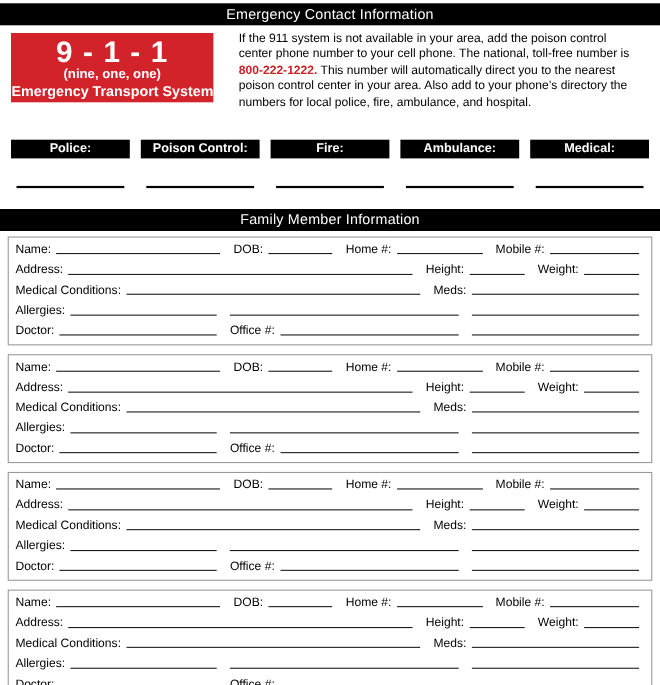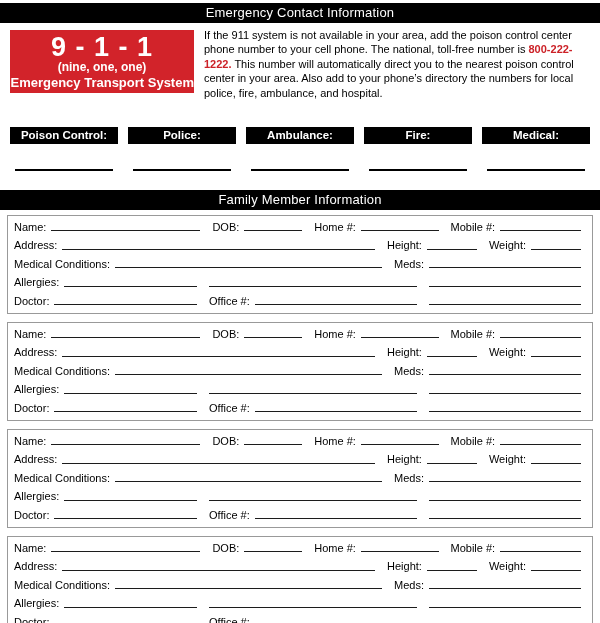--- a/index.html
+++ b/index.html
@@ -43,21 +43,21 @@
     display: flex;
     flex-direction: column;
     justify-content: center;
     font-weight: bold;
   }
   .red-box .code { font-size: 27px; letter-spacing: 1px; line-height: 1.05; }
   .red-box .code-sub { font-size: 12px; line-height: 1.15; }
   .red-box .code-caption { font-size: 13px; line-height: 1.2; text-align: right; }
   .intro-text {
     flex: 1;
-    margin: 0;
+    margin: 13px;
     font-size: 11px;
     line-height: 14.4px;
     margin-top: -2px;
   }
   .intro-text .phone { color: var(--red-text, #cc2127); font-weight: bold; }
 
   
   .contacts {
     display: flex;
     gap: 10px;
@@ -129,36 +129,36 @@
     <div class="red-box">
       <div class="code">9 - 1 - 1</div>
       <div class="code-sub">(nine, one, one)</div>
       <div class="code-caption">Emergency Transport System</div>
     </div>
     <p class="intro-text"><span>If the 911 system is not available in your area, add the poison control center phone number to your cell phone. The national, toll-free number is </span><span class="phone">800-222-1222.</span><span> This number will automatically direct you to the nearest poison control center in your area. Also add to your phone’s directory the numbers for local police, fire, ambulance, and hospital.</span></p>
   </div>
 
   <div class="contacts">
     <div class="contact">
+      <div class="contact-label">Police:</div>
+      <div class="contact-line"></div>
+    </div>
+    <div class="contact">
       <div class="contact-label">Poison Control:</div>
       <div class="contact-line"></div>
     </div>
     <div class="contact">
-      <div class="contact-label">Police:</div>
+      <div class="contact-label">Fire:</div>
       <div class="contact-line"></div>
     </div>
     <div class="contact">
       <div class="contact-label">Ambulance:</div>
       <div class="contact-line"></div>
     </div>
     <div class="contact">
-      <div class="contact-label">Fire:</div>
-      <div class="contact-line"></div>
-    </div>
-    <div class="contact">
       <div class="contact-label">Medical:</div>
       <div class="contact-line"></div>
     </div>
   </div>
 
   <div class="bar bar-family">
     <span>Family Member Information</span>
   </div>
 
   <div id="members">

